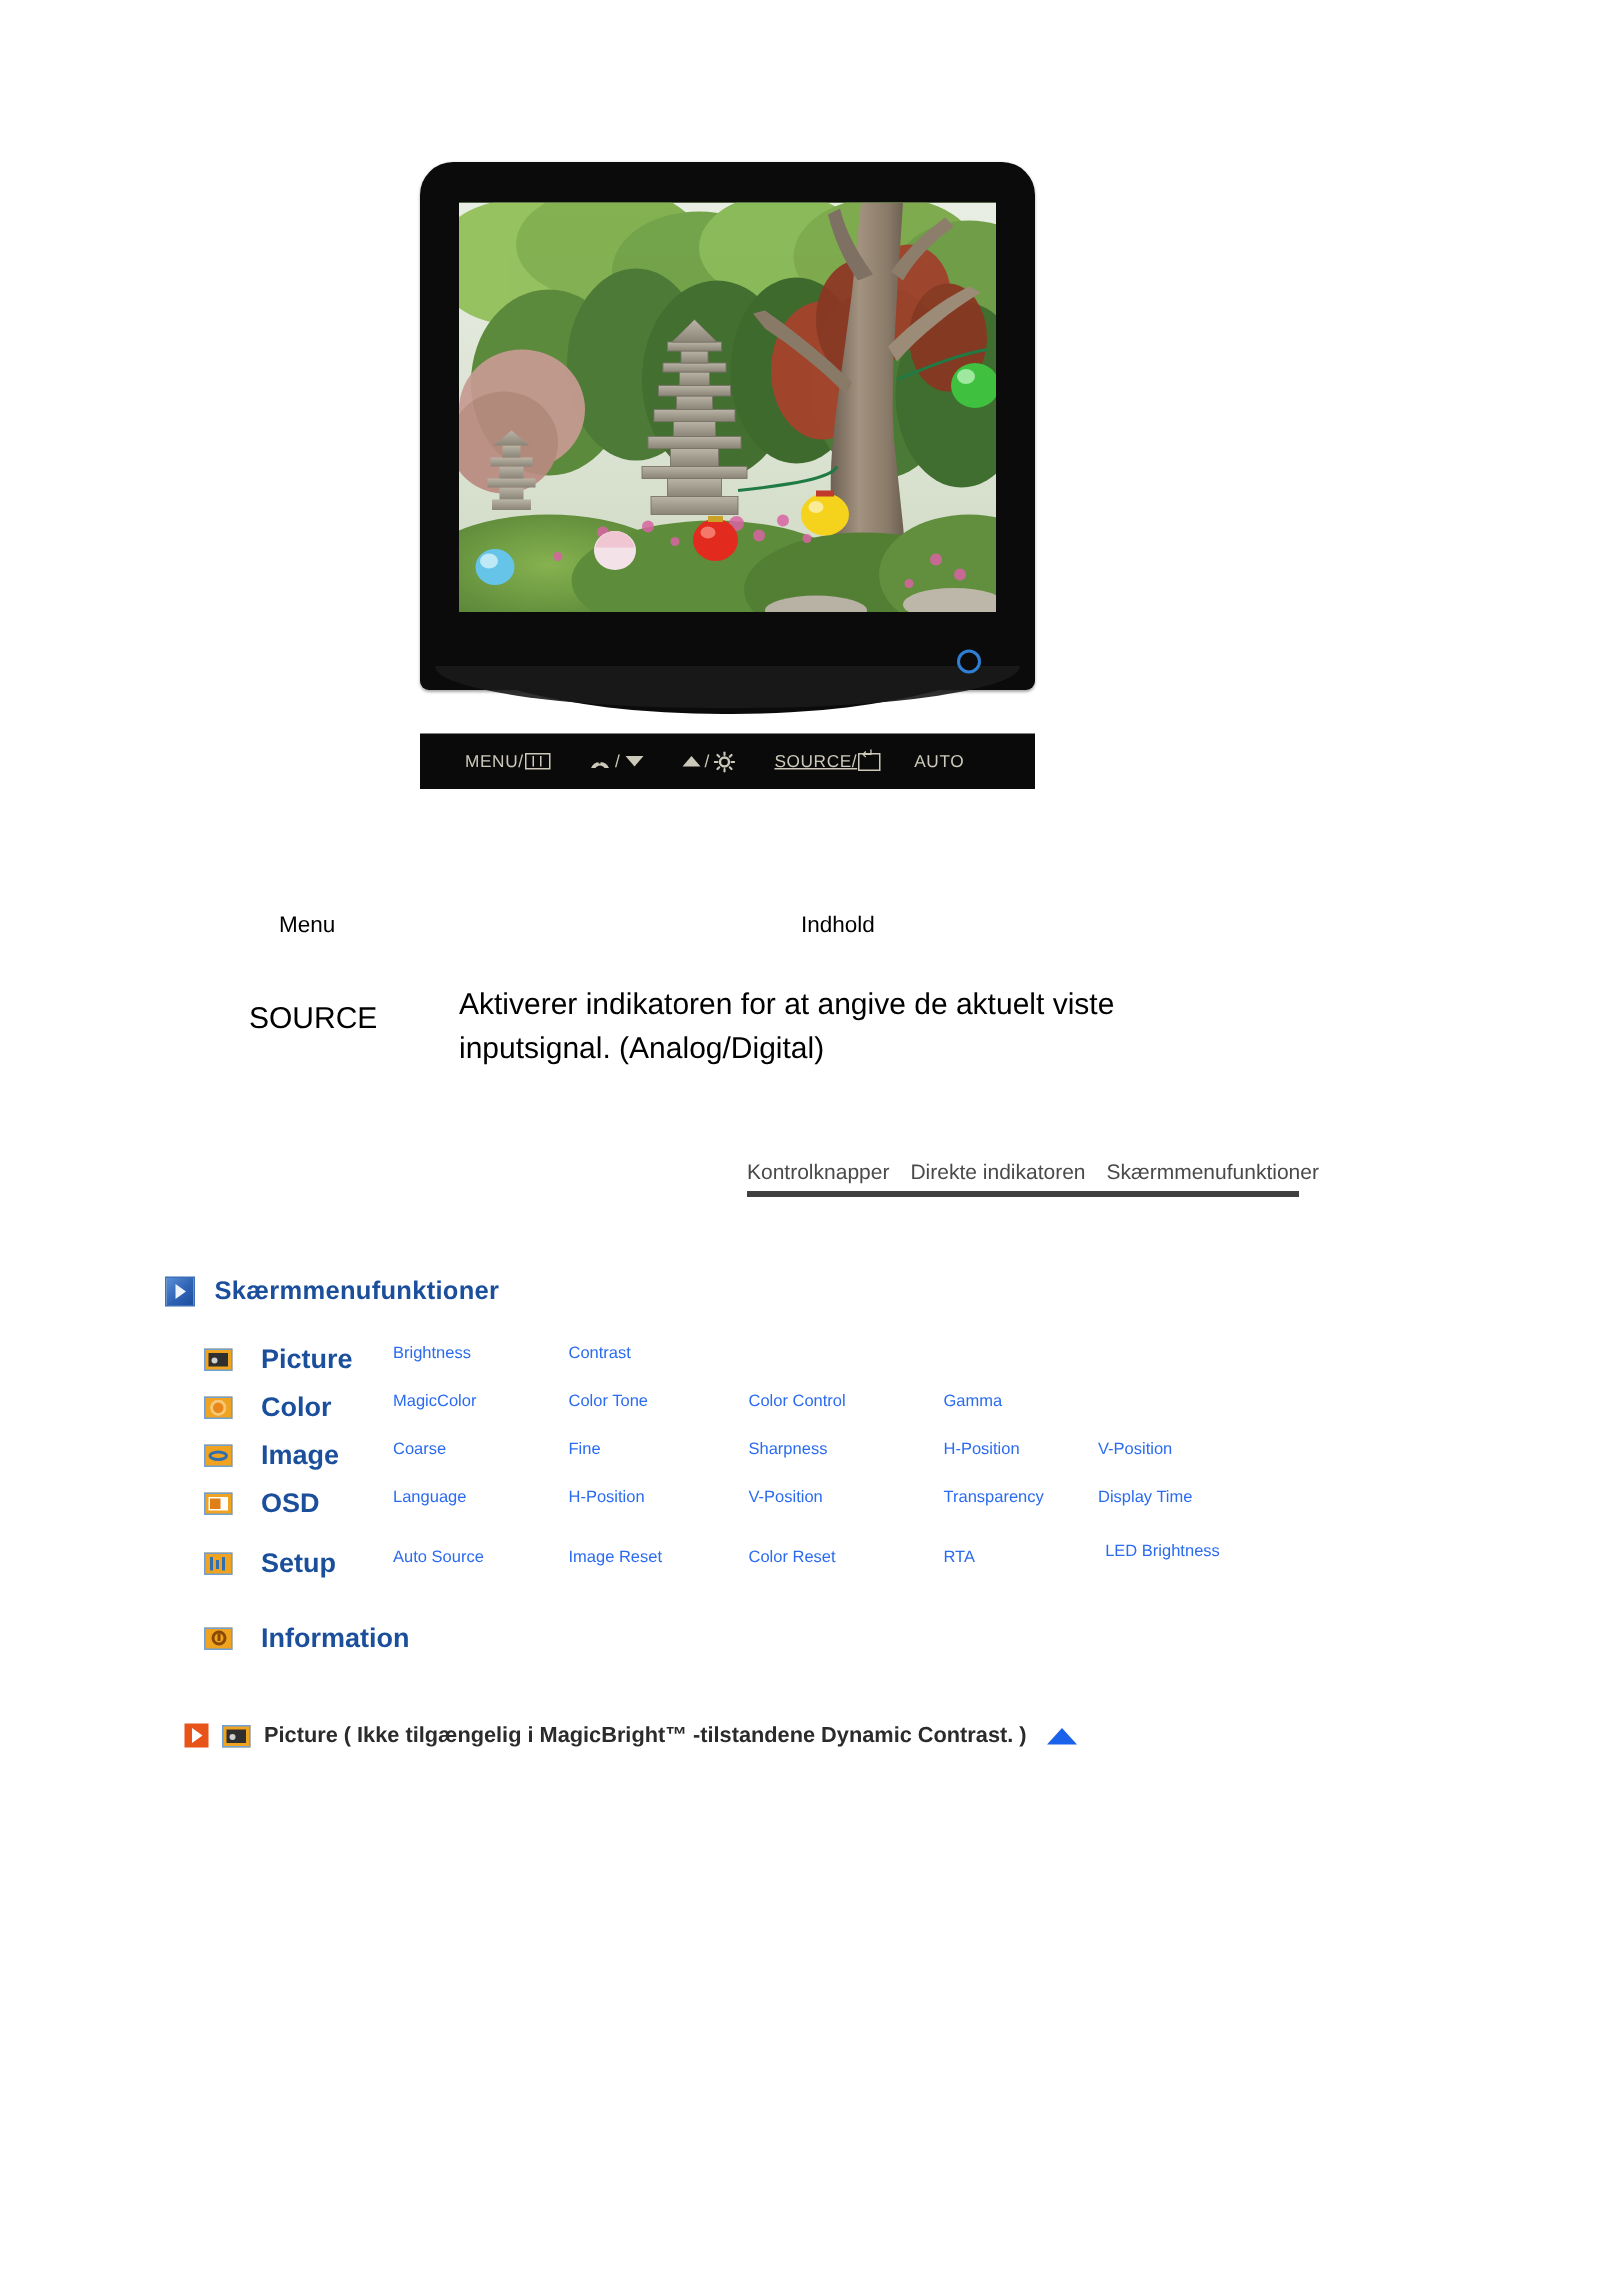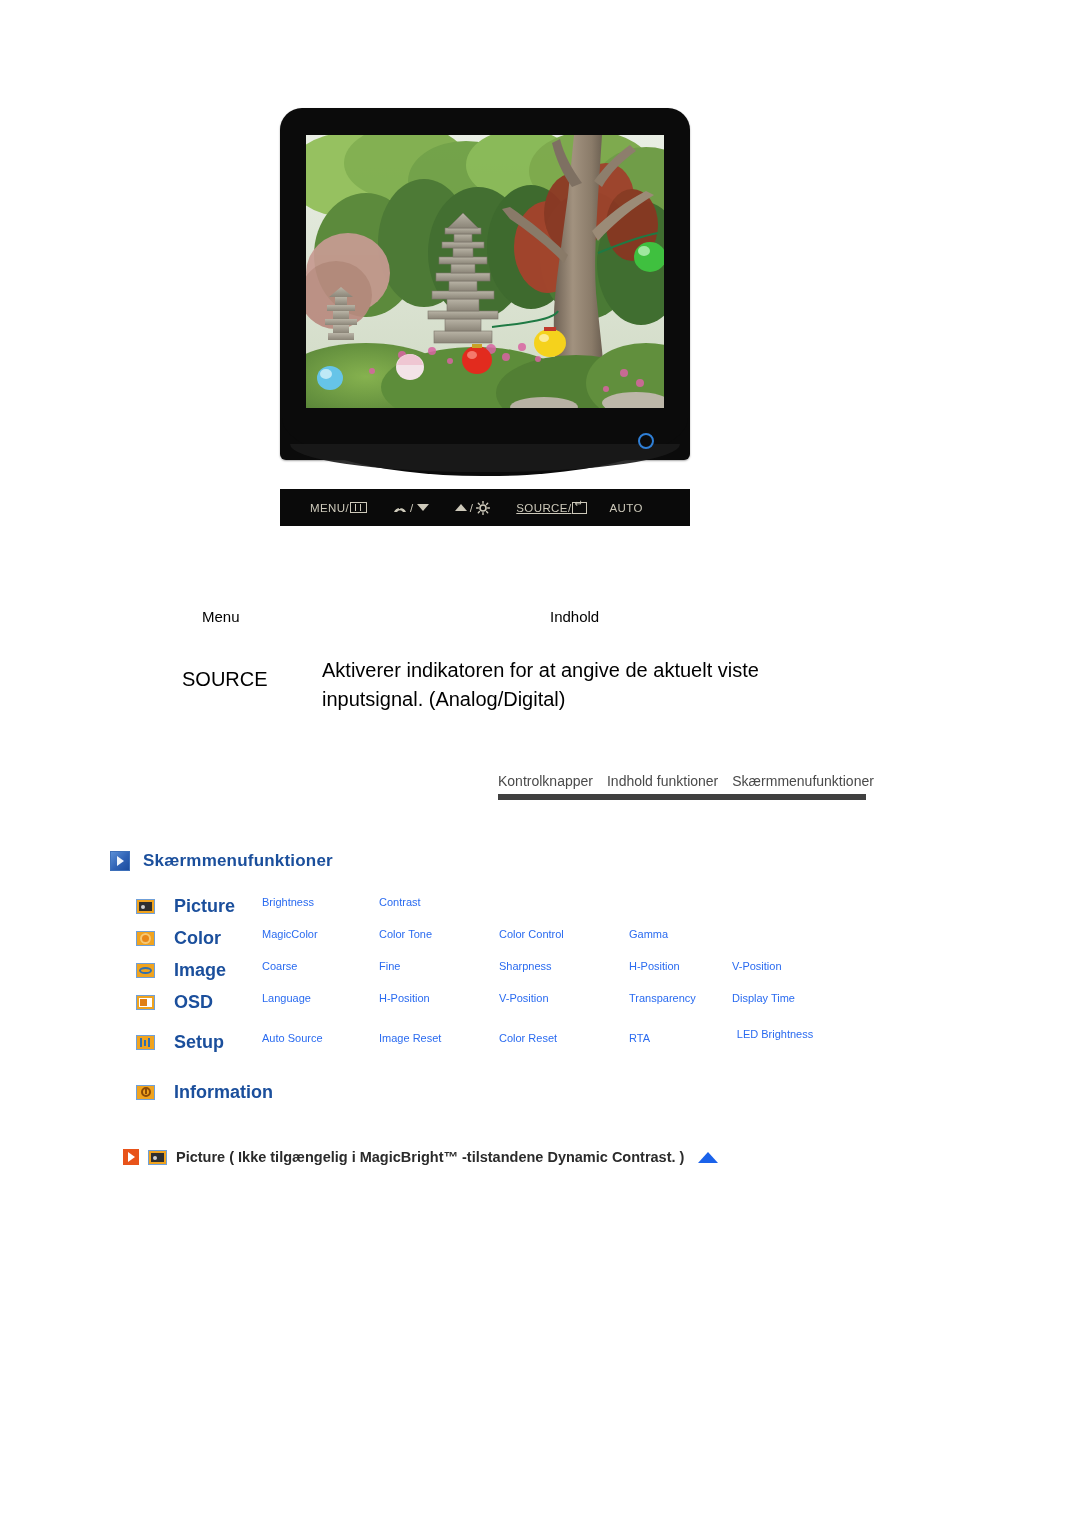--- a/index.html
+++ b/index.html
@@ -163,21 +163,21 @@
   .glyph-sun {
     display: inline-block;
     width: 14px;
     height: 14px;
     vertical-align: middle;
   }
 
   
   #info-table {
     position: absolute;
-    left: 182px;
+    left: 166px;
     top: 608px;
     width: 680px;
   }
   .it-head {
     position: relative;
     height: 30px;
     font-size: 15px;
     color: #000;
   }
   .it-head .c1 { position: absolute; left: 20px; top: 0; }
@@ -192,21 +192,21 @@
   }
   .it-row .c1 { position: absolute; left: 0px; top: 12px; width: 140px; }
   .it-row .c2 { position: absolute; left: 140px; top: 0; width: 540px; line-height: 1.45; }
 
   
   #tab-bar {
     position: absolute;
     left: 498px;
     top: 773px;
     width: 368px;
-    border-bottom: 6px solid #404040;
+    border-bottom: 4px solid #404040;
     padding-bottom: 5px;
     display: flex;
     justify-content: flex-start;
     gap: 14px;
     font-size: 14px;
     color: #4a4a4a;
     white-space: nowrap;
   }
   #tab-bar .tab { cursor: pointer; }
 
@@ -577,21 +577,21 @@
     <span class="c2">Indhold</span>
   </div>
   <div class="it-row">
     <span class="c1">SOURCE</span>
     <span class="c2">Aktiverer indikatoren for at angive de aktuelt viste inputsignal. (Analog/Digital)</span>
   </div>
 </div>
 
 <div id="tab-bar">
   <span class="tab">Kontrolknapper</span>
-  <span class="tab">Indhold funktioner</span>
+  <span class="tab">Direkte indikatoren</span>
   <span class="tab">Skærmmenufunktioner</span>
 </div>
 
 <div id="section-heading">
   <span class="head-icon"></span>
   <span class="htxt">Skærmmenufunktioner</span>
 </div>
 
 <div id="osd-grid">
 

